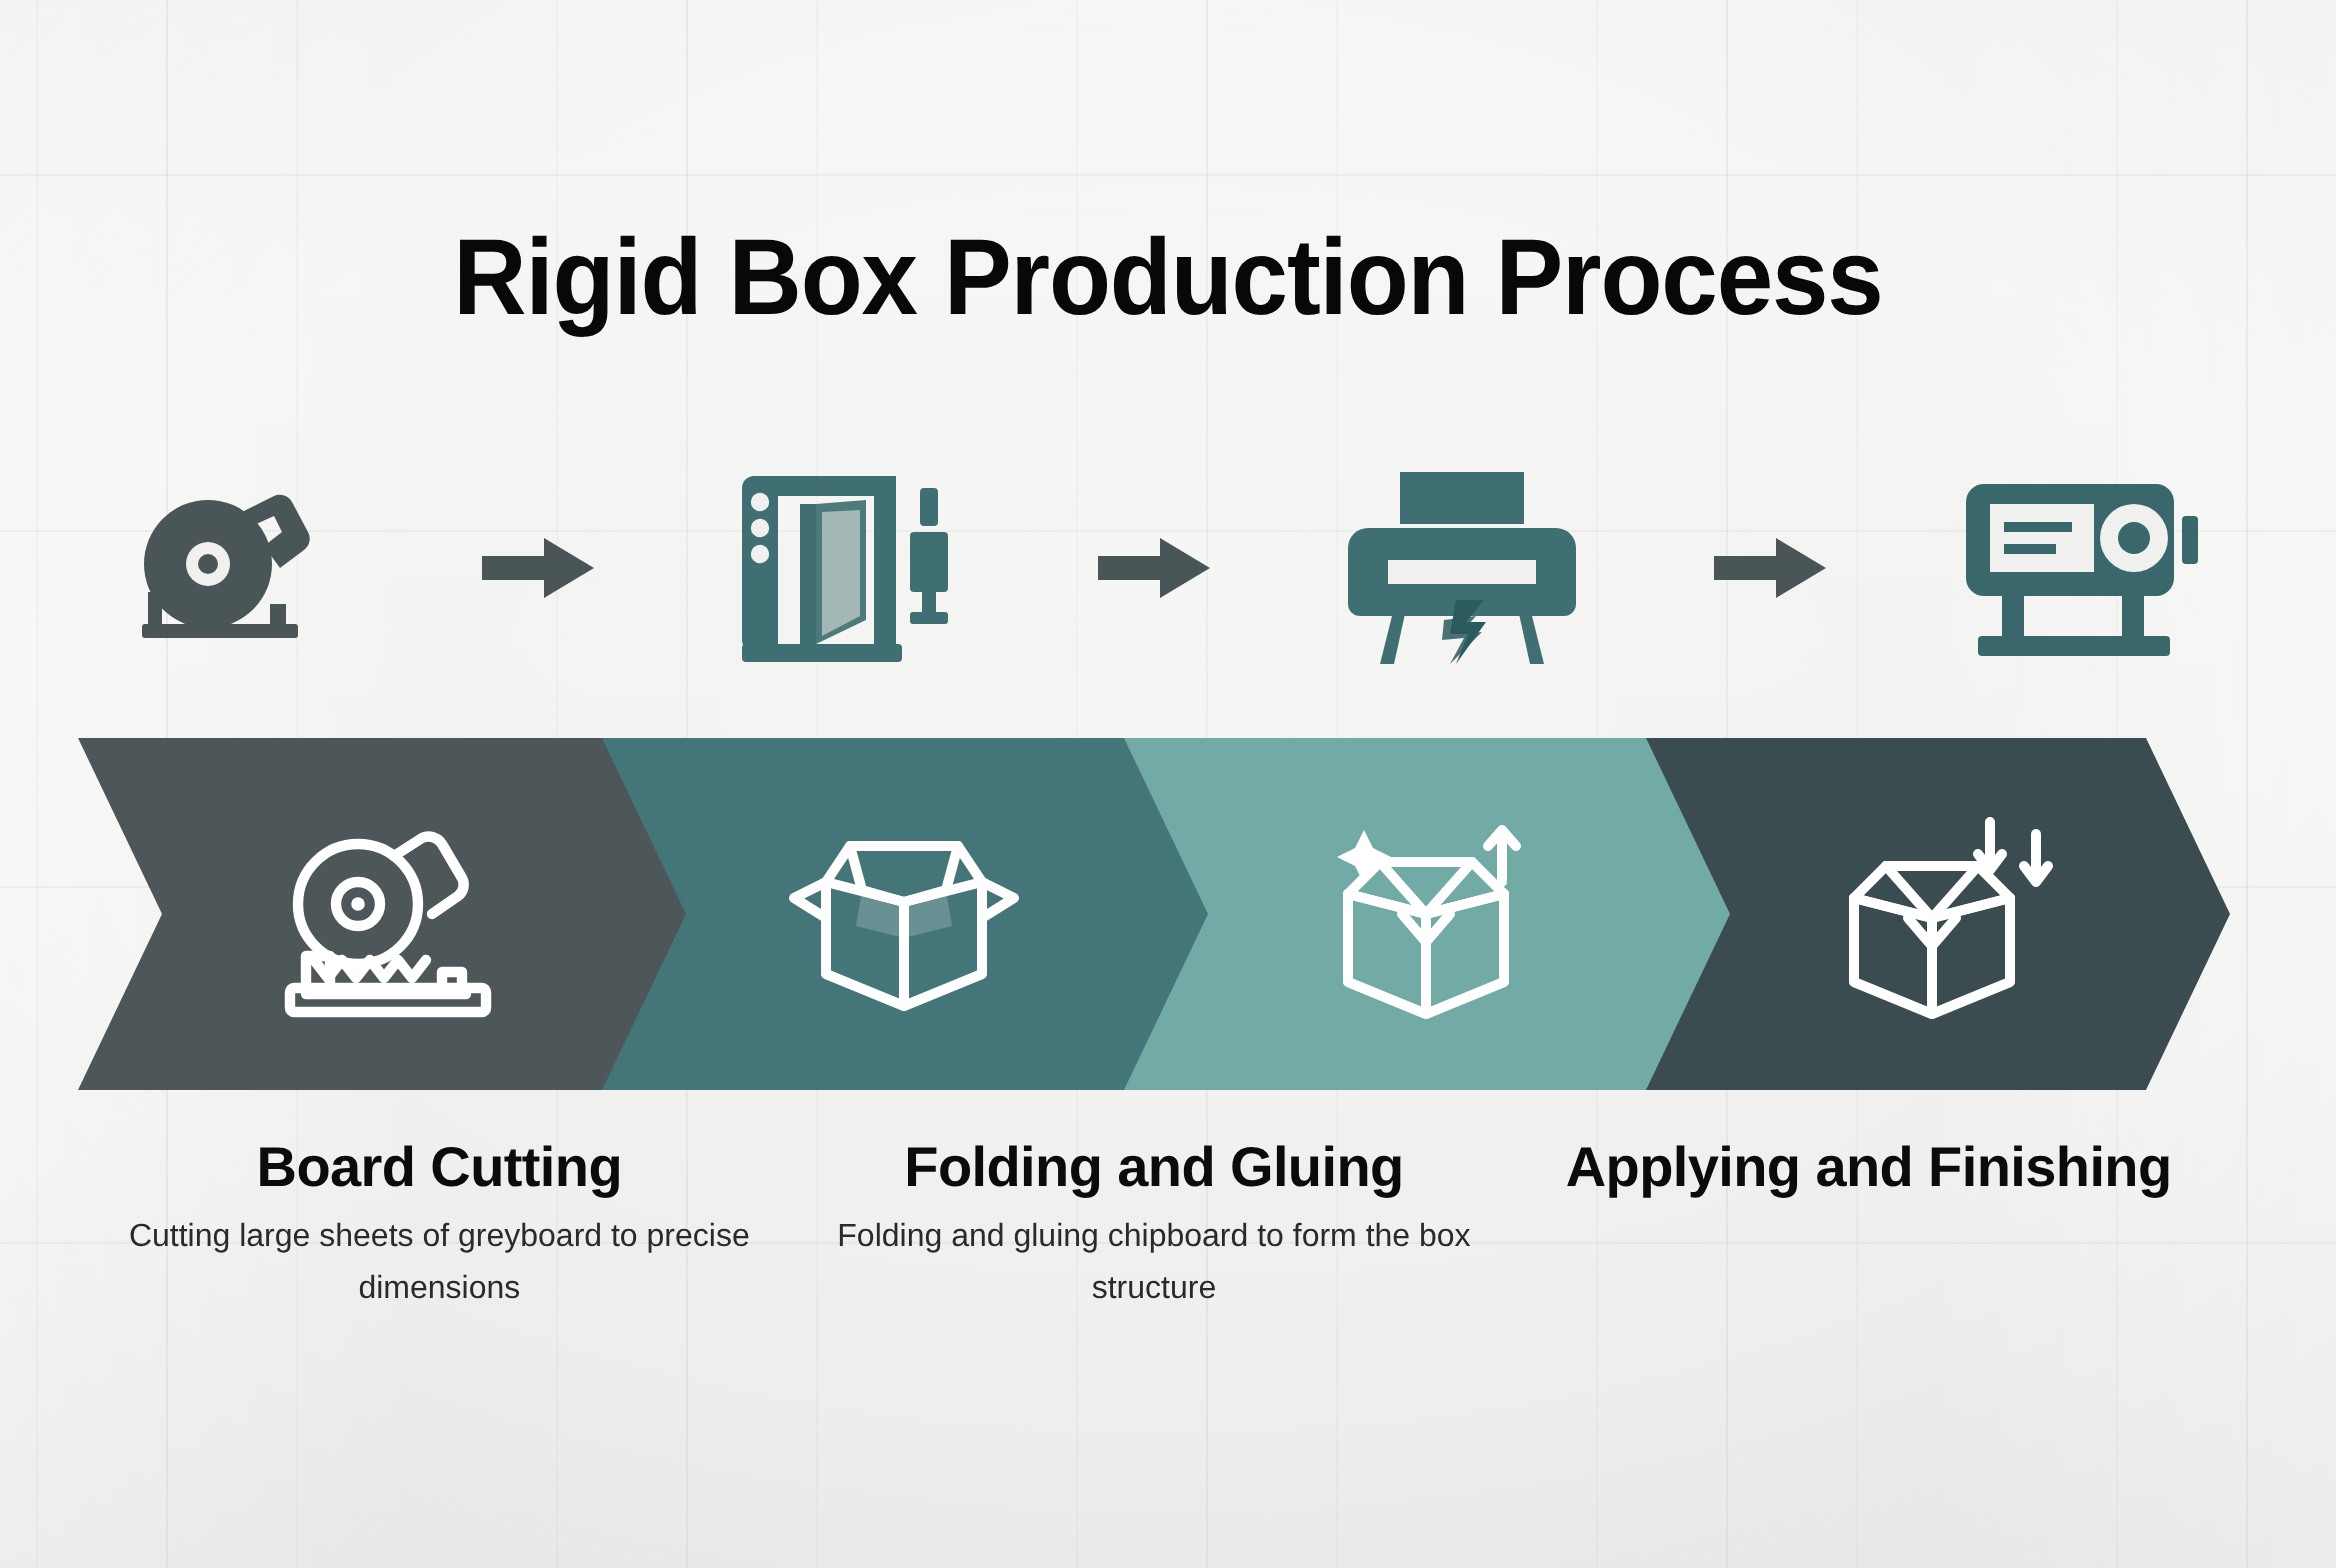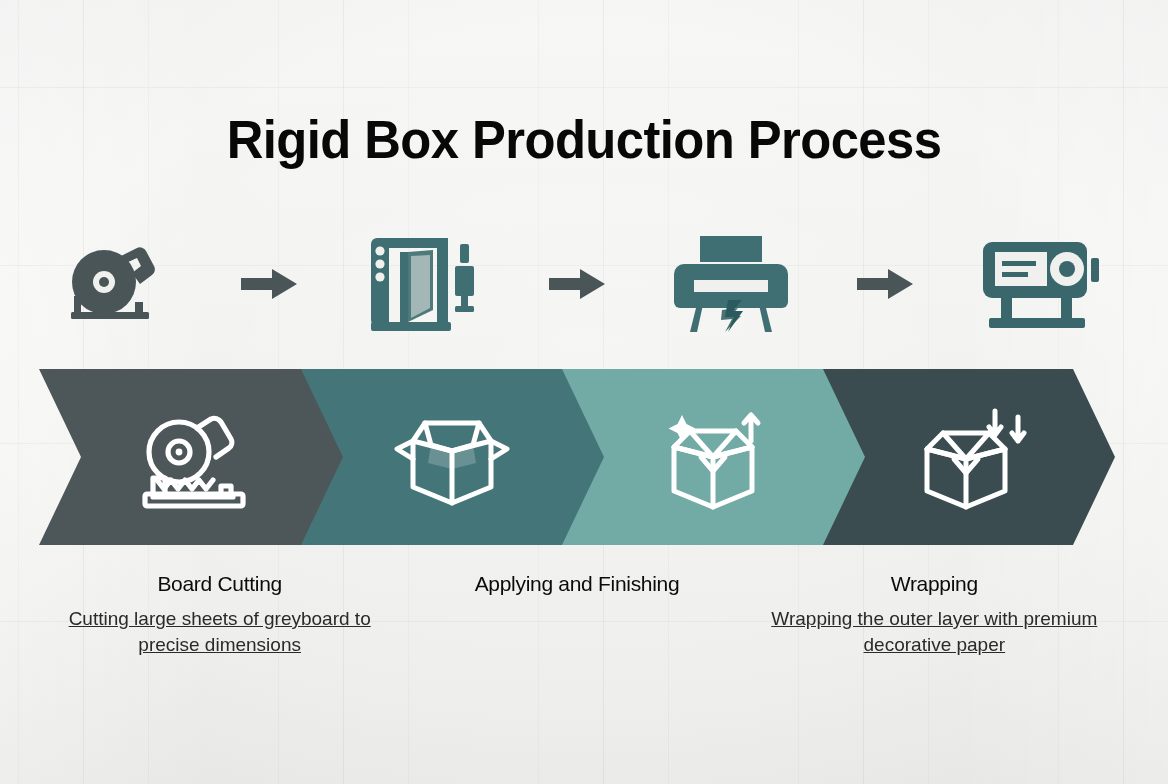--- a/index.html
+++ b/index.html
@@ -124,34 +124,33 @@
     height: 160px;
     display: flex;
   }
   .cap-col {
     flex: 1 1 0;
     padding: 0 12px;
     text-align: center;
     box-sizing: border-box;
   }
   .cap-title {
-    font-size: 21px;
+    font-size: 28px;
     line-height: 31px;
-    font-weight: 400;
+    font-weight: 700;
     color: #0b0b0b;
     letter-spacing: -0.3px;
     margin: 0 0 7px 0;
   }
   .cap-desc {
-    font-size: 19px;
+    font-size: 16px;
     line-height: 26px;
     font-weight: 400;
     color: #2a2a2a;
     margin: 0;
-    text-decoration: underline;
   }
 </style>
 </head>
 <body>
 
 <div id="canvas">
 
   <div class="grid-lines"></div>
   <div class="grid-lines fine"></div>
   <div class="vignette"></div>
@@ -310,25 +309,25 @@
 
   </div>
 
   <div class="captions">
 
     <div class="cap-col">
       <div class="cap-title">Board Cutting</div>
       <div class="cap-desc">Cutting large sheets of greyboard to precise dimensions</div>
     </div>
 
+    <div class="cap-col">
+      <div class="cap-title">Folding and Gluing</div>
+      <div class="cap-desc">Folding and gluing chipboard to form the box structure</div>
+    </div>
 
     <div class="cap-col">
       <div class="cap-title">Applying and Finishing</div>
     </div>
 
-    <div class="cap-col">
-      <div class="cap-title">Wrapping</div>
-      <div class="cap-desc">Wrapping the outer layer with premium decorative paper</div>
-    </div>
 
   </div>
 
 </div>
 
 </body></html>

